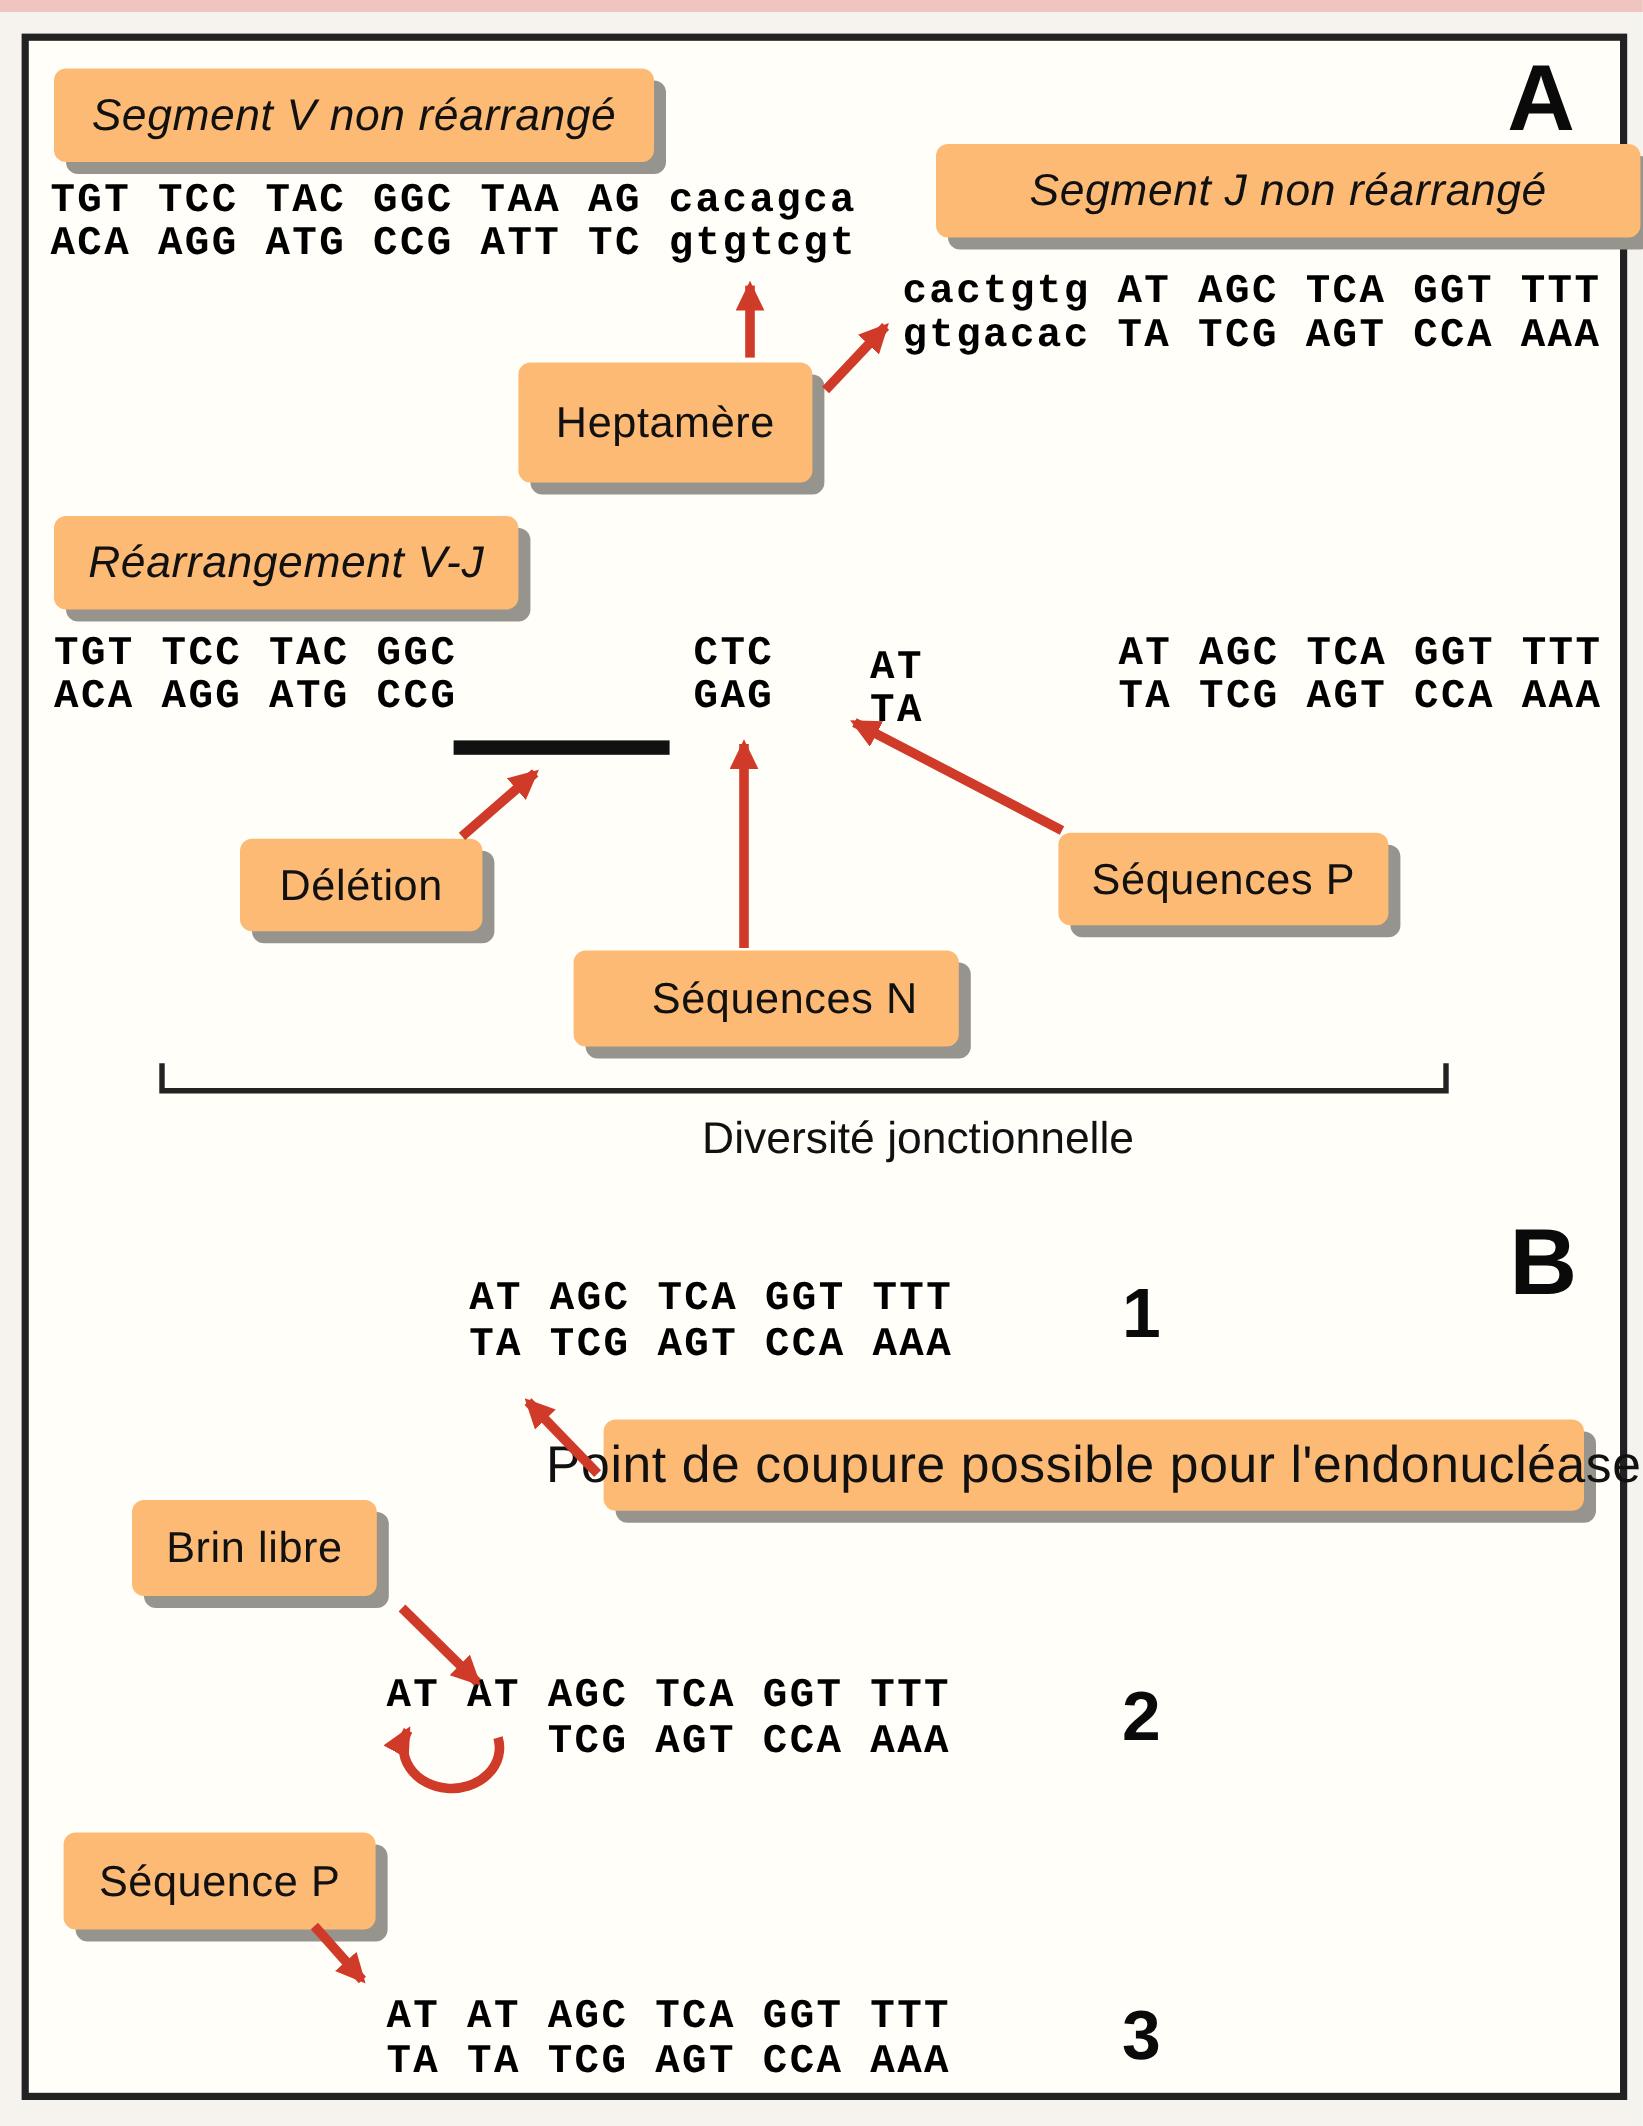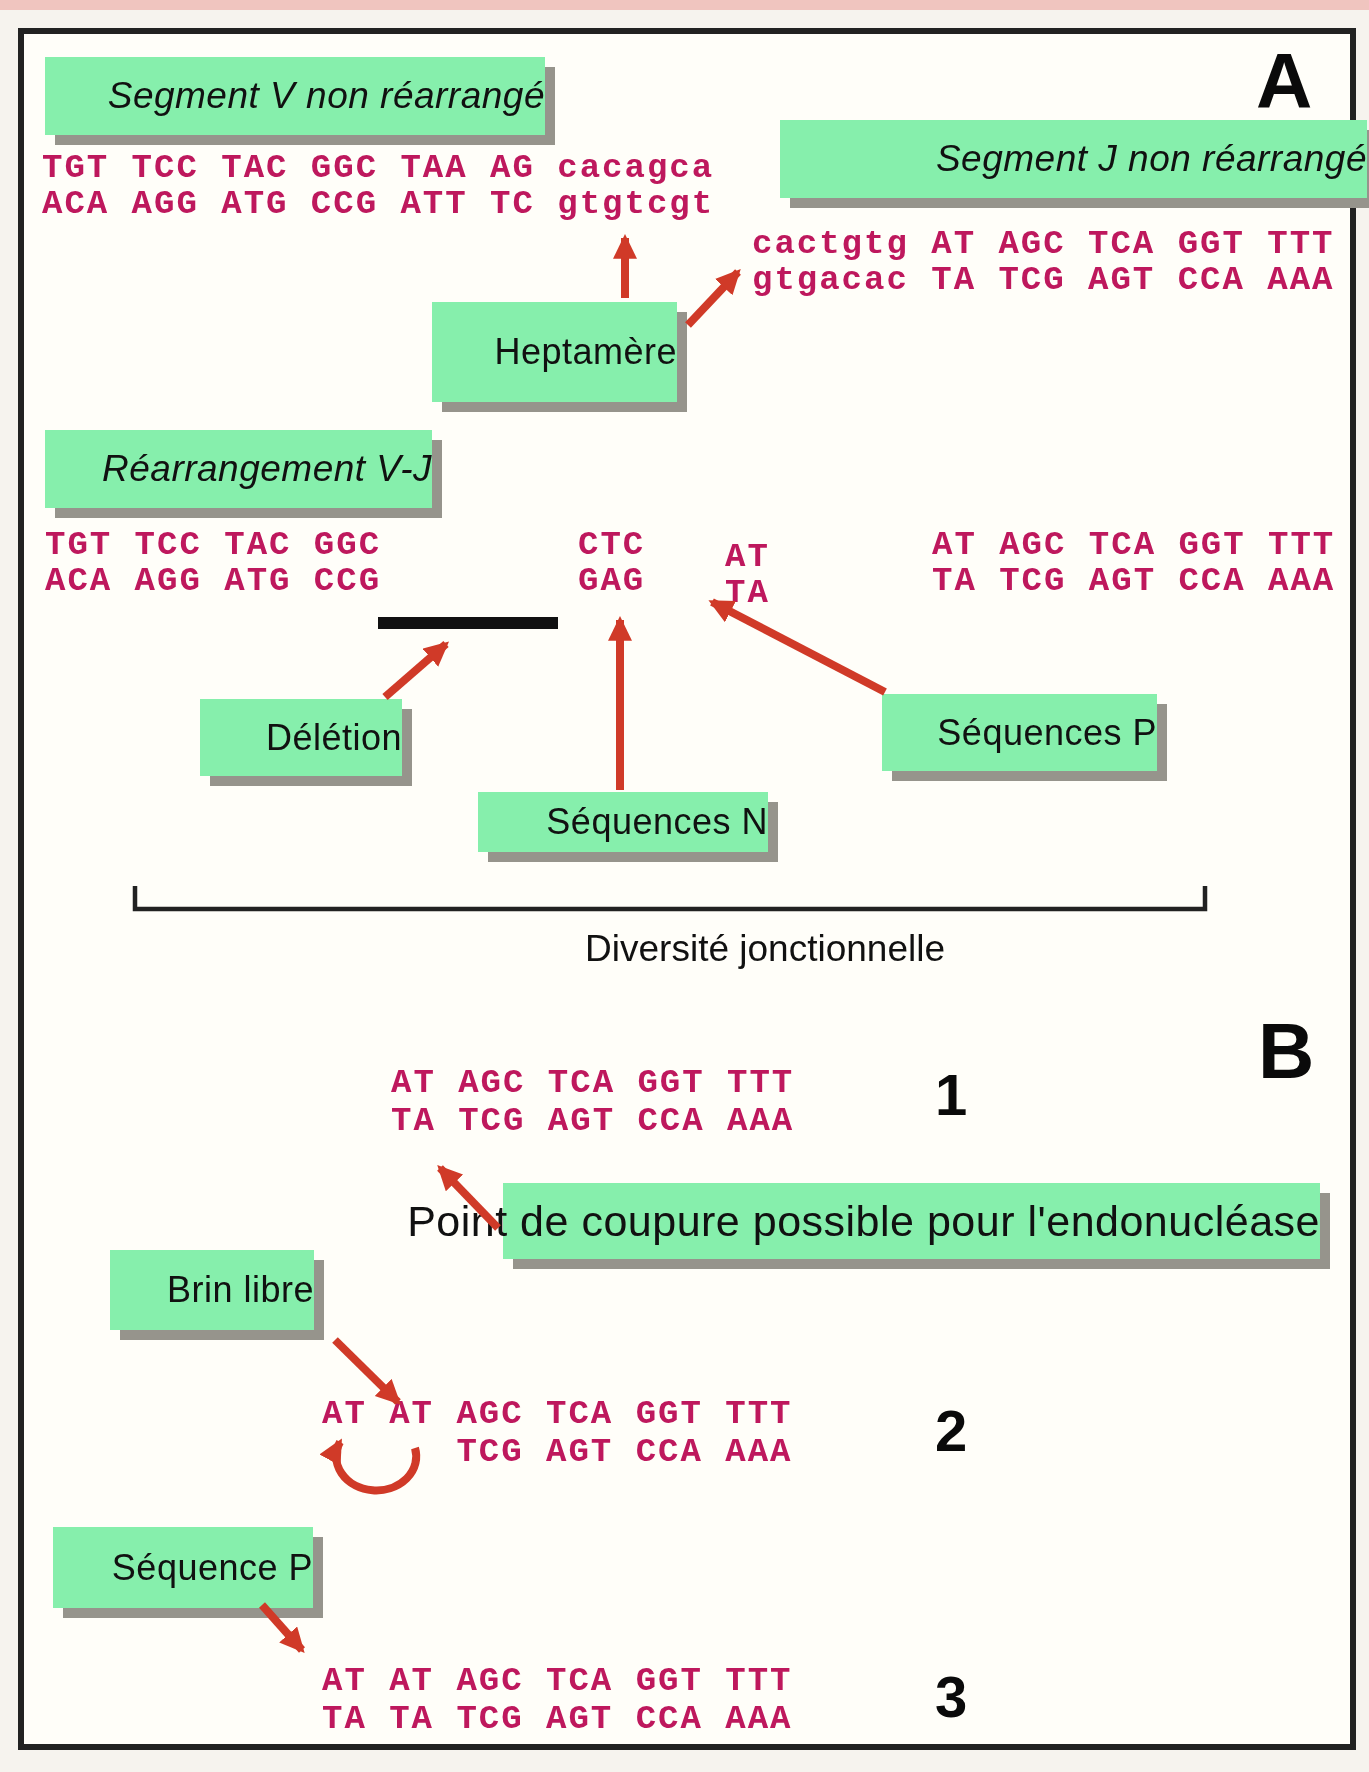--- a/index.html
+++ b/index.html
@@ -14,37 +14,38 @@
     position:absolute;left:0;top:0;width:1369px;height:10px;
     background:#f0c5bf;
   }
   .frame{
     position:absolute;left:18px;top:28px;width:1326px;height:1710px;
     border:6px solid #222;
     background:#fffef9;
   }
   .pinkbox{
     position:absolute;
-    background:#86efac;
+    background:#fdba74;
     box-shadow:10px 10px 0 0 #96948c;
-    display:flex;align-items:center;justify-content:flex-end;
+    display:flex;align-items:center;justify-content:center;
     font-size:36px;
     letter-spacing:.5px;
     white-space:nowrap;
+    border-radius:10px;
   }
   .pinkbox.italic{font-style:italic;font-size:37px;}
   .seq{
     position:absolute;
     font-family:"Liberation Mono","DejaVu Sans Mono",monospace;
     font-weight:bold;
     font-size:34px;
     letter-spacing:2px;
     line-height:36px;
     white-space:pre;
-    color:#be185d;
+    color:#000000;
   }
   .seq.b{line-height:38px;}
   .biglet{
     position:absolute;
     font-weight:bold;
     font-size:78px;
     line-height:1;
     color:#0a0a0a;
   }
   .stepnum{
@@ -99,21 +100,21 @@
 GAG</div>
 <div class="seq" style="left:725px;top:527px;margin-top:12px;">AT
 TA</div>
 <div class="seq" style="left:932px;top:527px;">AT AGC TCA GGT TTT
 TA TCG AGT CCA AAA</div>
 
 <div class="pinkbox" style="left:200px;top:699px;width:202px;height:77px;">
   <span>Délétion</span>
 </div>
 
-<div class="pinkbox" style="left:478px;top:792px;width:290px;height:60px;">
+<div class="pinkbox" style="left:478px;top:792px;width:290px;height:80px;padding-left:31px;">
   <span>Séquences N</span>
 </div>
 
 <div class="pinkbox" style="left:882px;top:694px;width:275px;height:77px;">
   <span>Séquences P</span>
 </div>
 
 <div class="caption" style="left:445px;top:928px;width:500px;">Diversité jonctionnelle</div>
 
 <div class="biglet" style="left:1258px;top:1012px;">B</div>

